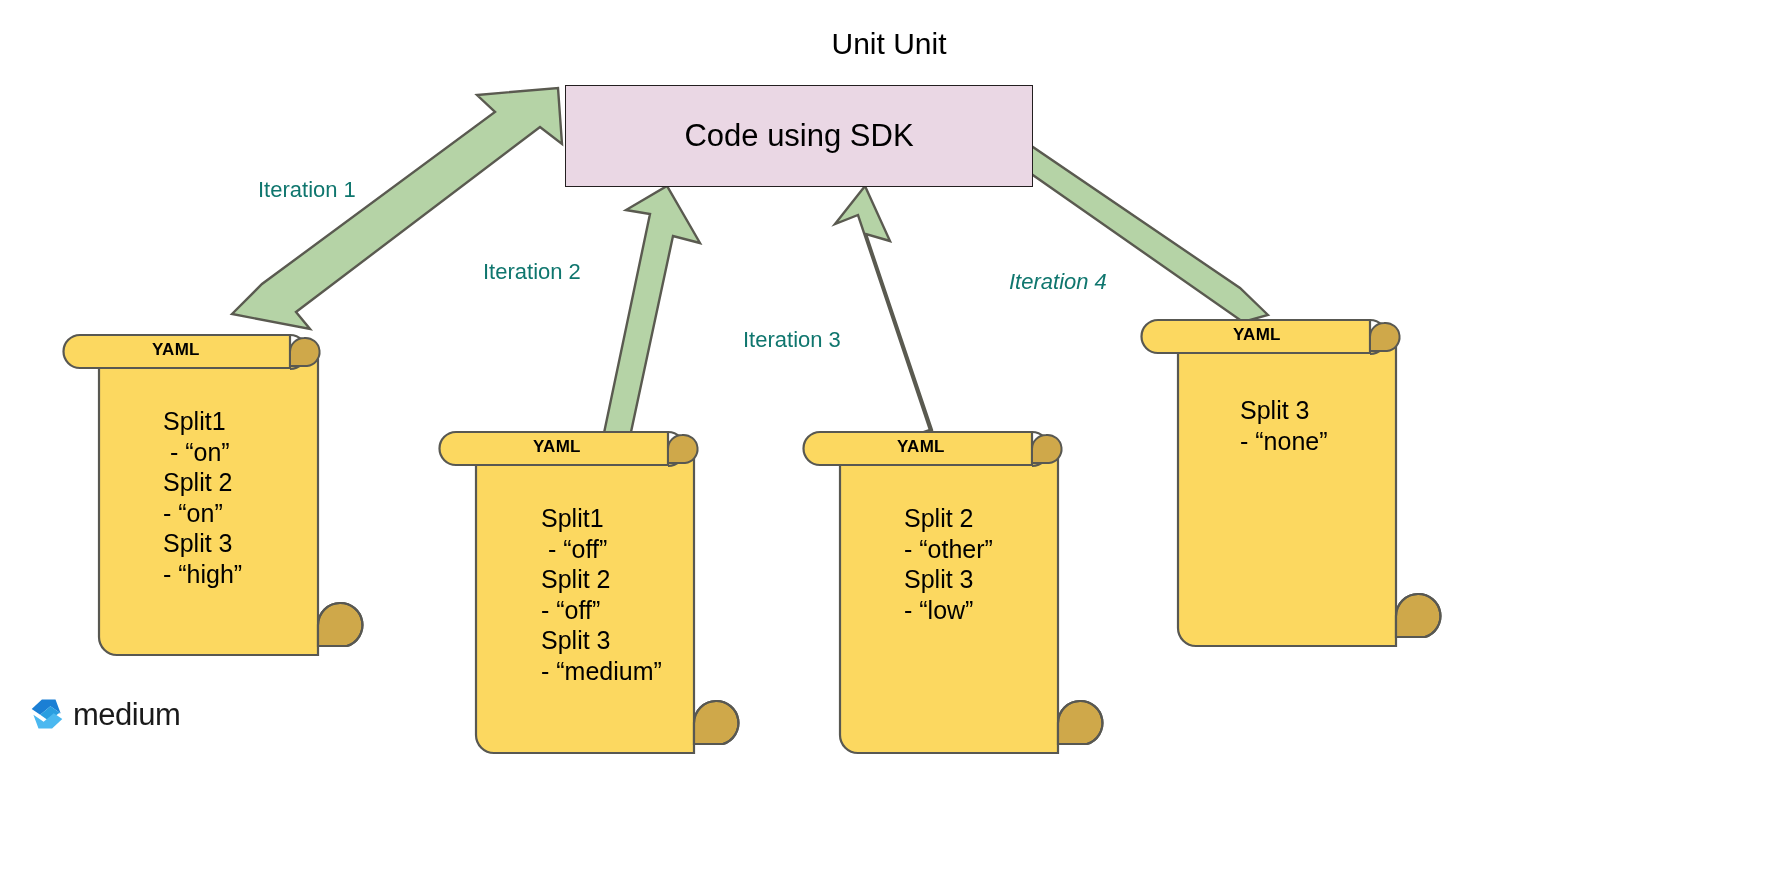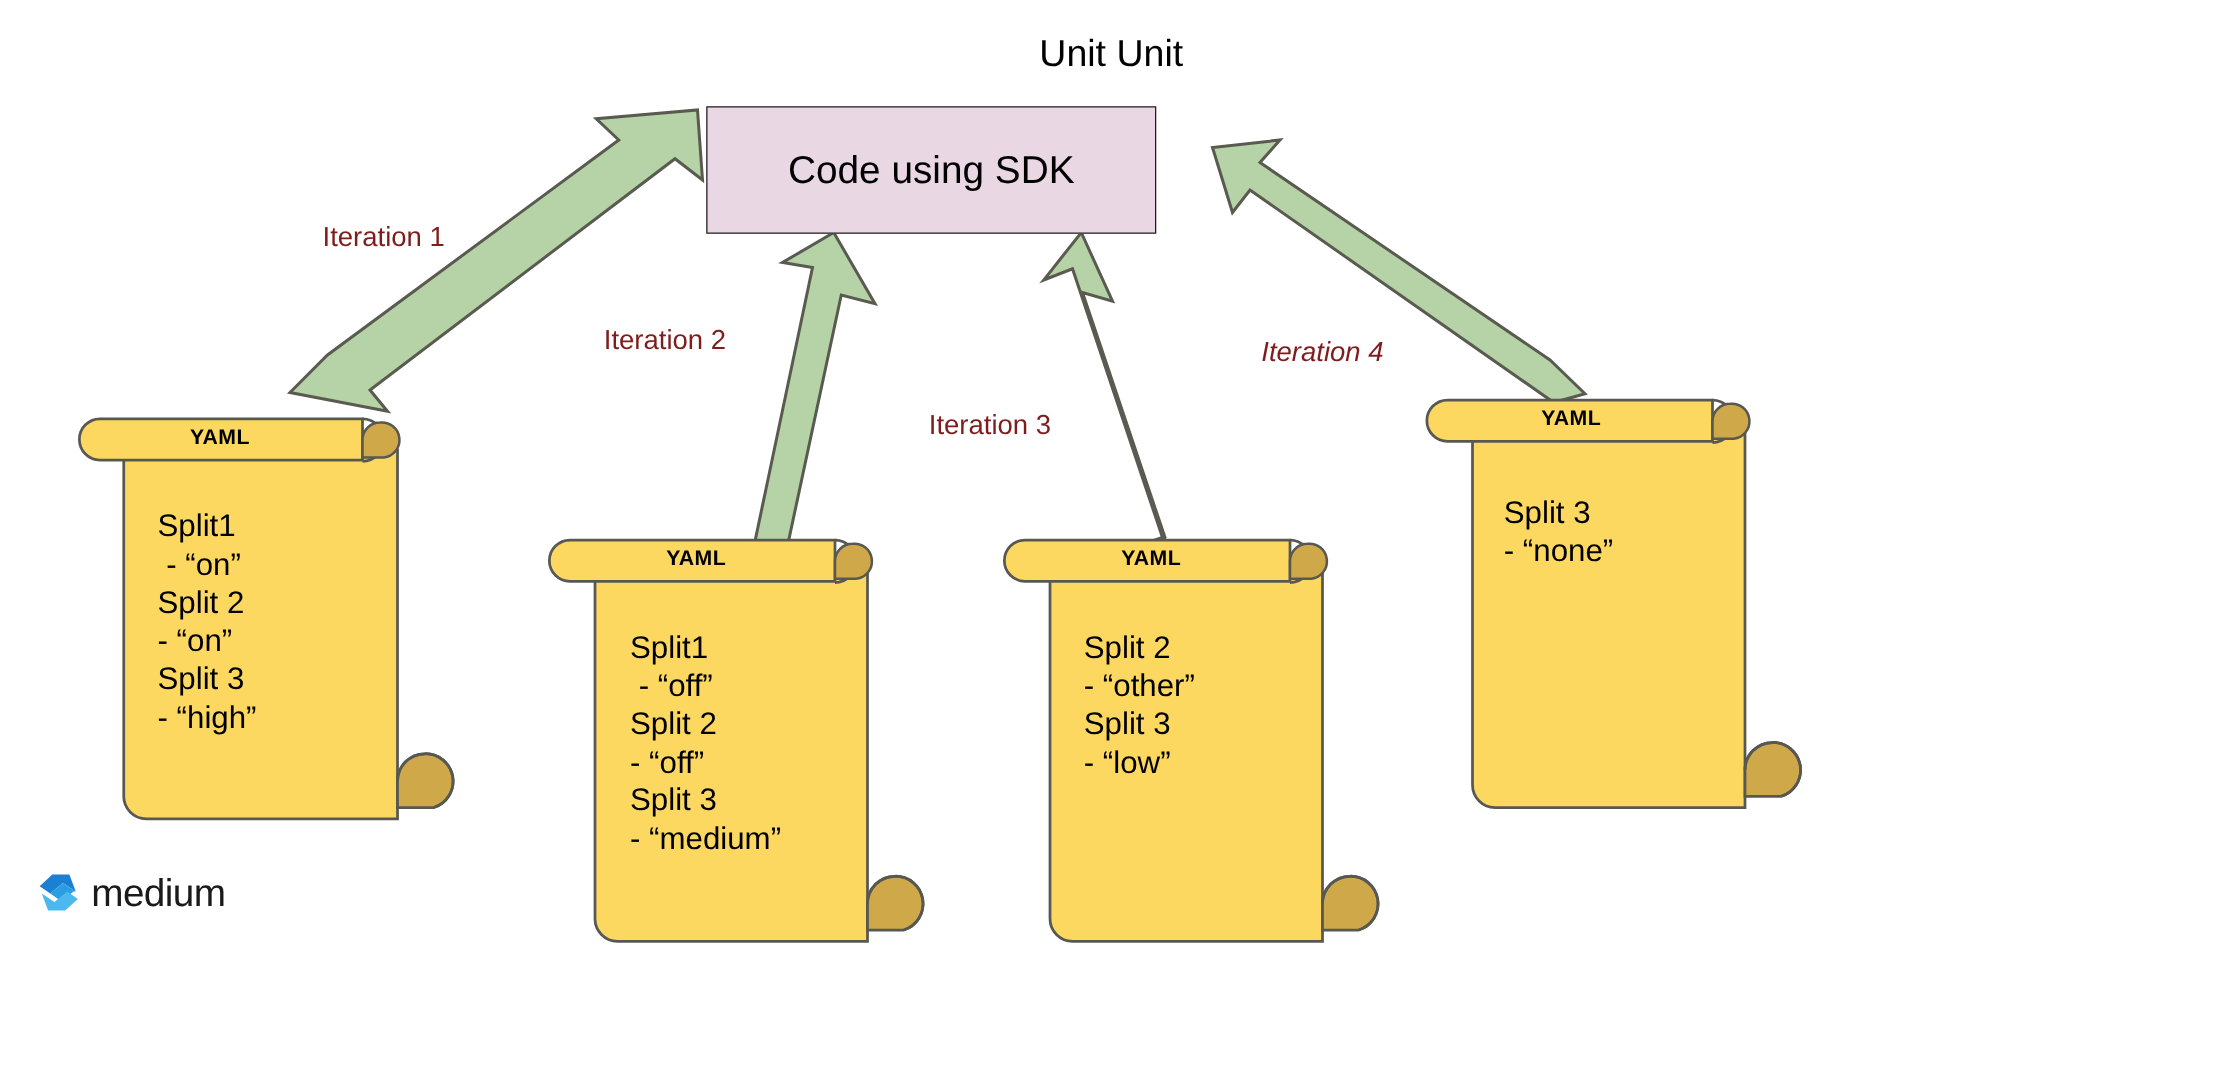--- a/index.html
+++ b/index.html
@@ -44,41 +44,41 @@
   #unit-test-title {
     left: 0; right: 0;
     top: 27px;
   }
 
   
   .sdk-box {
     position: absolute;
     left: 565px;
     top: 85px;
-    width: 360px;
+    width: 468px;
     height: 102px;
     background: #ead7e4;
     border: 1.6px solid #231f20;
     box-sizing: border-box;
     display: flex;
     align-items: center;
     justify-content: center;
   }
   .sdk-box-label {
     font-size: 31px;
     color: #000;
     white-space: nowrap;
   }
 
   
   .iter-label {
     position: absolute;
     font-size: 22px;
     white-space: nowrap;
-    color: #7f1d1d;
+    color: #0f766e;
   }
   #iteration-label-1 { left: 258px; top: 177px; }
   #iteration-label-2 { left: 483px; top: 259px; text-align: center; }
   #iteration-label-3 { left: 743px; top: 327px; }
   #iteration-label-4 { left: 1009px; top: 269px; font-style: italic; }
 
   
   .yaml-title {
     position: absolute;
     font-size: 17px;
@@ -86,20 +86,21 @@
     color: #000;
     white-space: nowrap;
     letter-spacing: 0.3px;
   }
   .yaml-body {
     position: absolute;
     font-size: 25px;
     line-height: 30.5px;
     color: #000;
     white-space: pre;
+    margin-left: 37px;
   }
 
   #yaml-title-1 { left: 152px; top: 340px; }
   #yaml-body-1  { left: 126px; top: 406px; }
 
   #yaml-title-2 { left: 533px; top: 437px; }
   #yaml-body-2  { left: 504px; top: 503px; }
 
   #yaml-title-3 { left: 897px; top: 437px; }
   #yaml-body-3  { left: 867px; top: 503px; }

